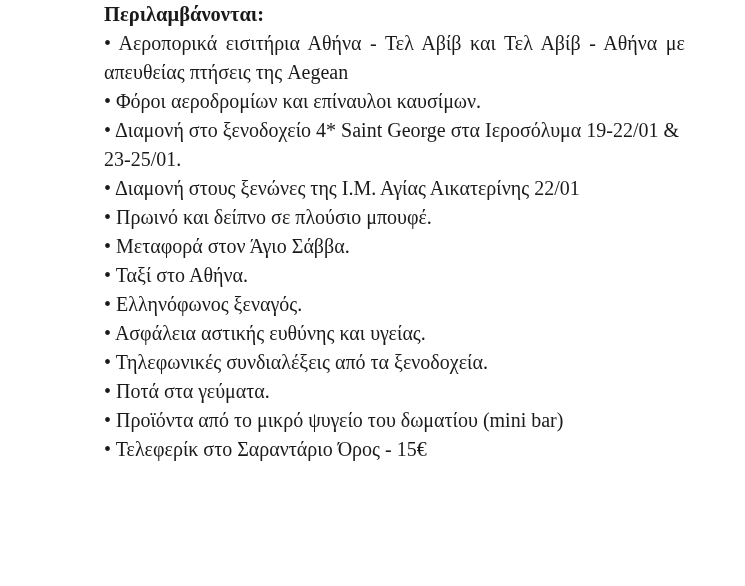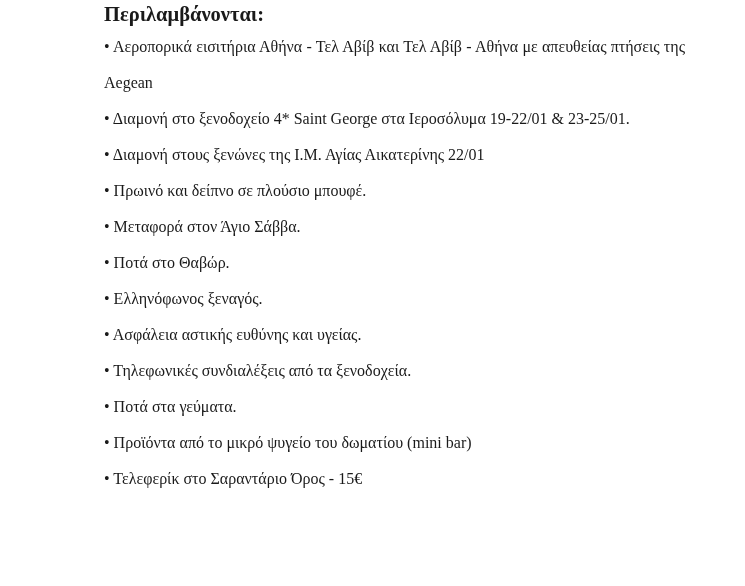--- a/index.html
+++ b/index.html
@@ -24,46 +24,47 @@
   .top-clip {
     height: 0px;
   }
   .heading {
     font-weight: bold;
     font-size: 20.5px;
     line-height: 29px;
     margin: 0;
   }
   .bullet-line {
-    font-size: 16px;
-    line-height: 36px;
+    font-size: 20px;
+    line-height: 29px;
     margin: 0;
     text-indent: 0;
     padding-left: 0;
   }
   .bullet-line.justified {
     text-align: justify;
   }
   .spacer-md { height: 33px; }
 </style>
 </head>
 <body>
 
 <div class="page">
 
   <div class="top-clip"></div>
 
   <p class="heading">Περιλαμβάνονται:</p>
 
   <p class="bullet-line justified">• Αεροπορικά εισιτήρια Αθήνα - Τελ Αβίβ και Τελ Αβίβ - Αθήνα με απευθείας πτήσεις της Aegean</p>
+  <p class="bullet-line">• Φόροι αεροδρομίων και επίναυλοι καυσίμων.</p>
   <p class="bullet-line">• Διαμονή στο ξενοδοχείο 4* Saint George στα Ιεροσόλυμα 19-22/01 &amp; 23-25/01.</p>
   <p class="bullet-line">• Διαμονή στους ξενώνες της Ι.Μ. Αγίας Αικατερίνης 22/01</p>
   <p class="bullet-line">• Πρωινό και δείπνο σε πλούσιο μπουφέ.</p>
   <p class="bullet-line">• Μεταφορά στον Άγιο Σάββα.</p>
-  <p class="bullet-line">• Ποτά στο Θαβώρ.</p>
+  <p class="bullet-line">• Ταξί στο Αθήνα.</p>
   <p class="bullet-line">• Ελληνόφωνος ξεναγός.</p>
   <p class="bullet-line">• Ασφάλεια αστικής ευθύνης και υγείας.</p>
 
 
   <p class="bullet-line">• Τηλεφωνικές συνδιαλέξεις από τα ξενοδοχεία.</p>
   <p class="bullet-line">• Ποτά στα γεύματα.</p>
   <p class="bullet-line">• Προϊόντα από το μικρό ψυγείο του δωματίου (mini bar)</p>
   <p class="bullet-line">• Τελεφερίκ στο Σαραντάριο Όρος - 15€</p>
 
   <div class="spacer-md"></div>

